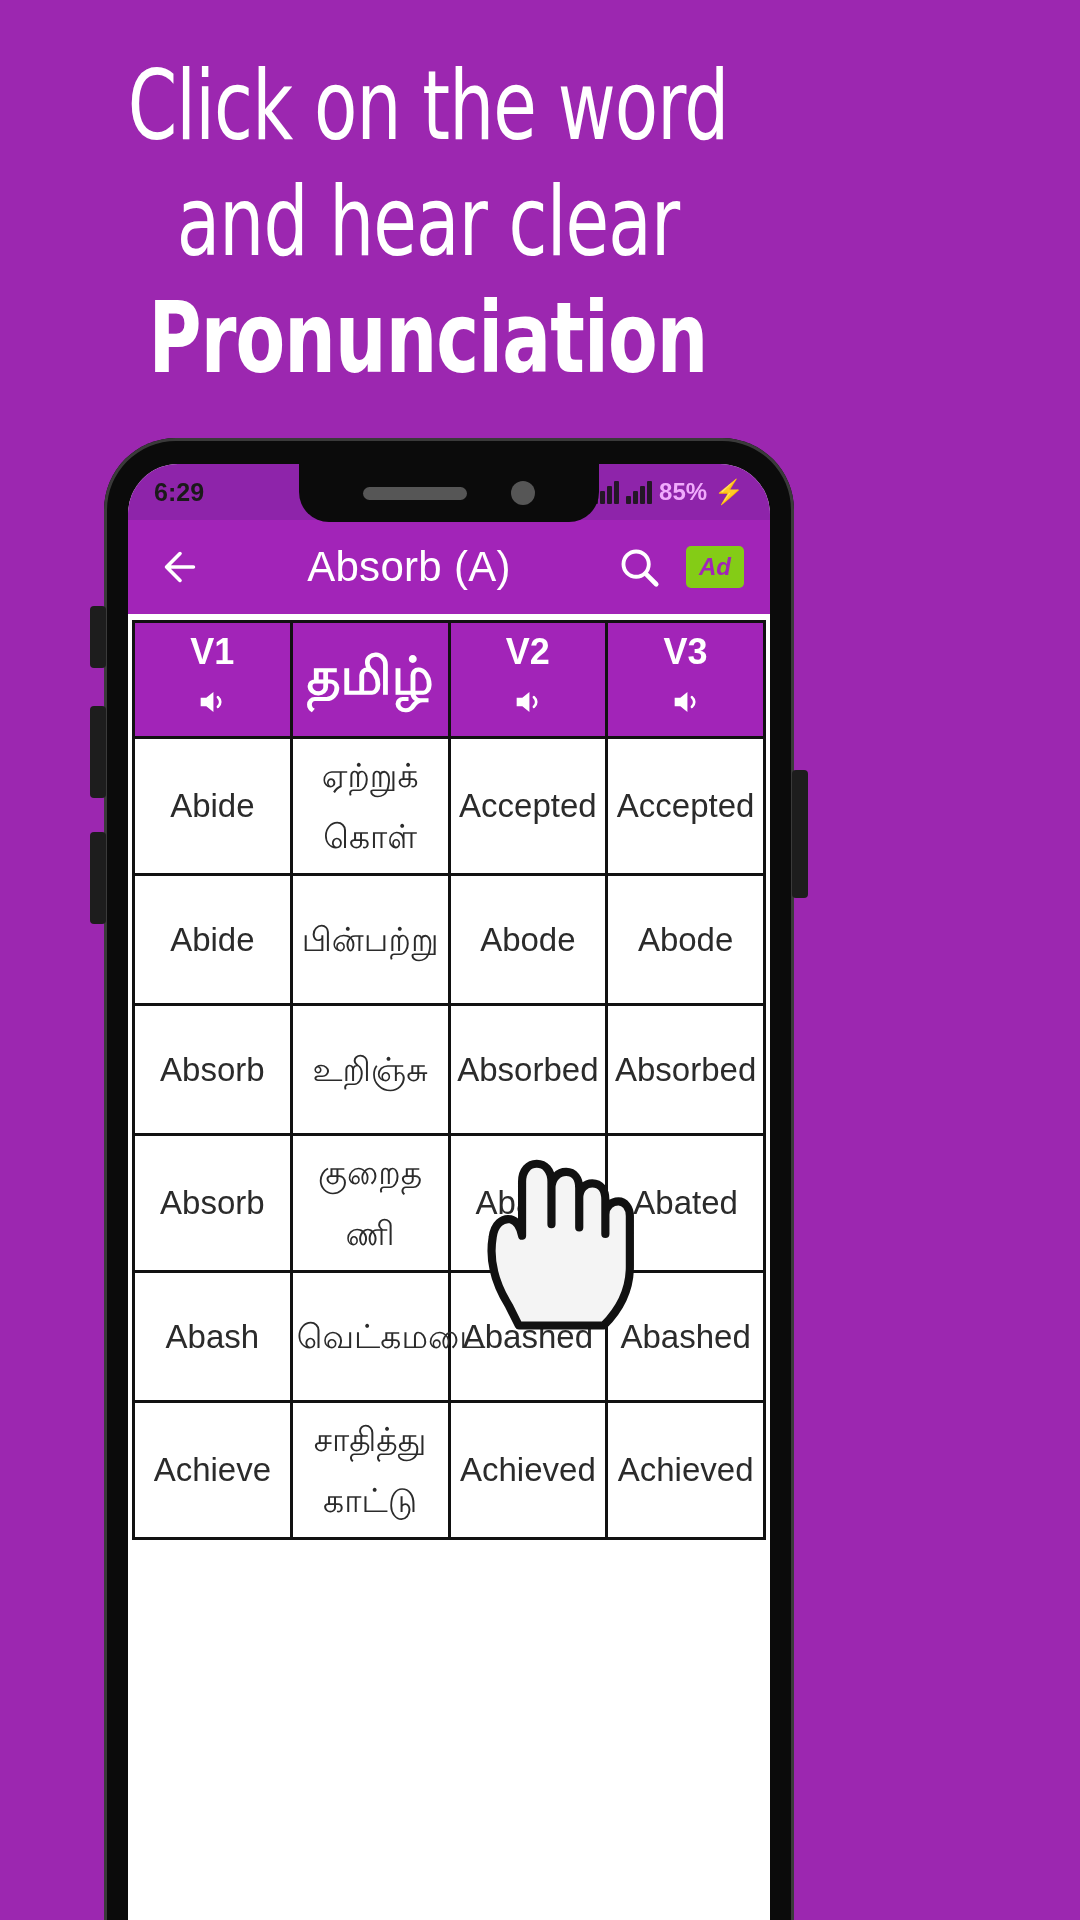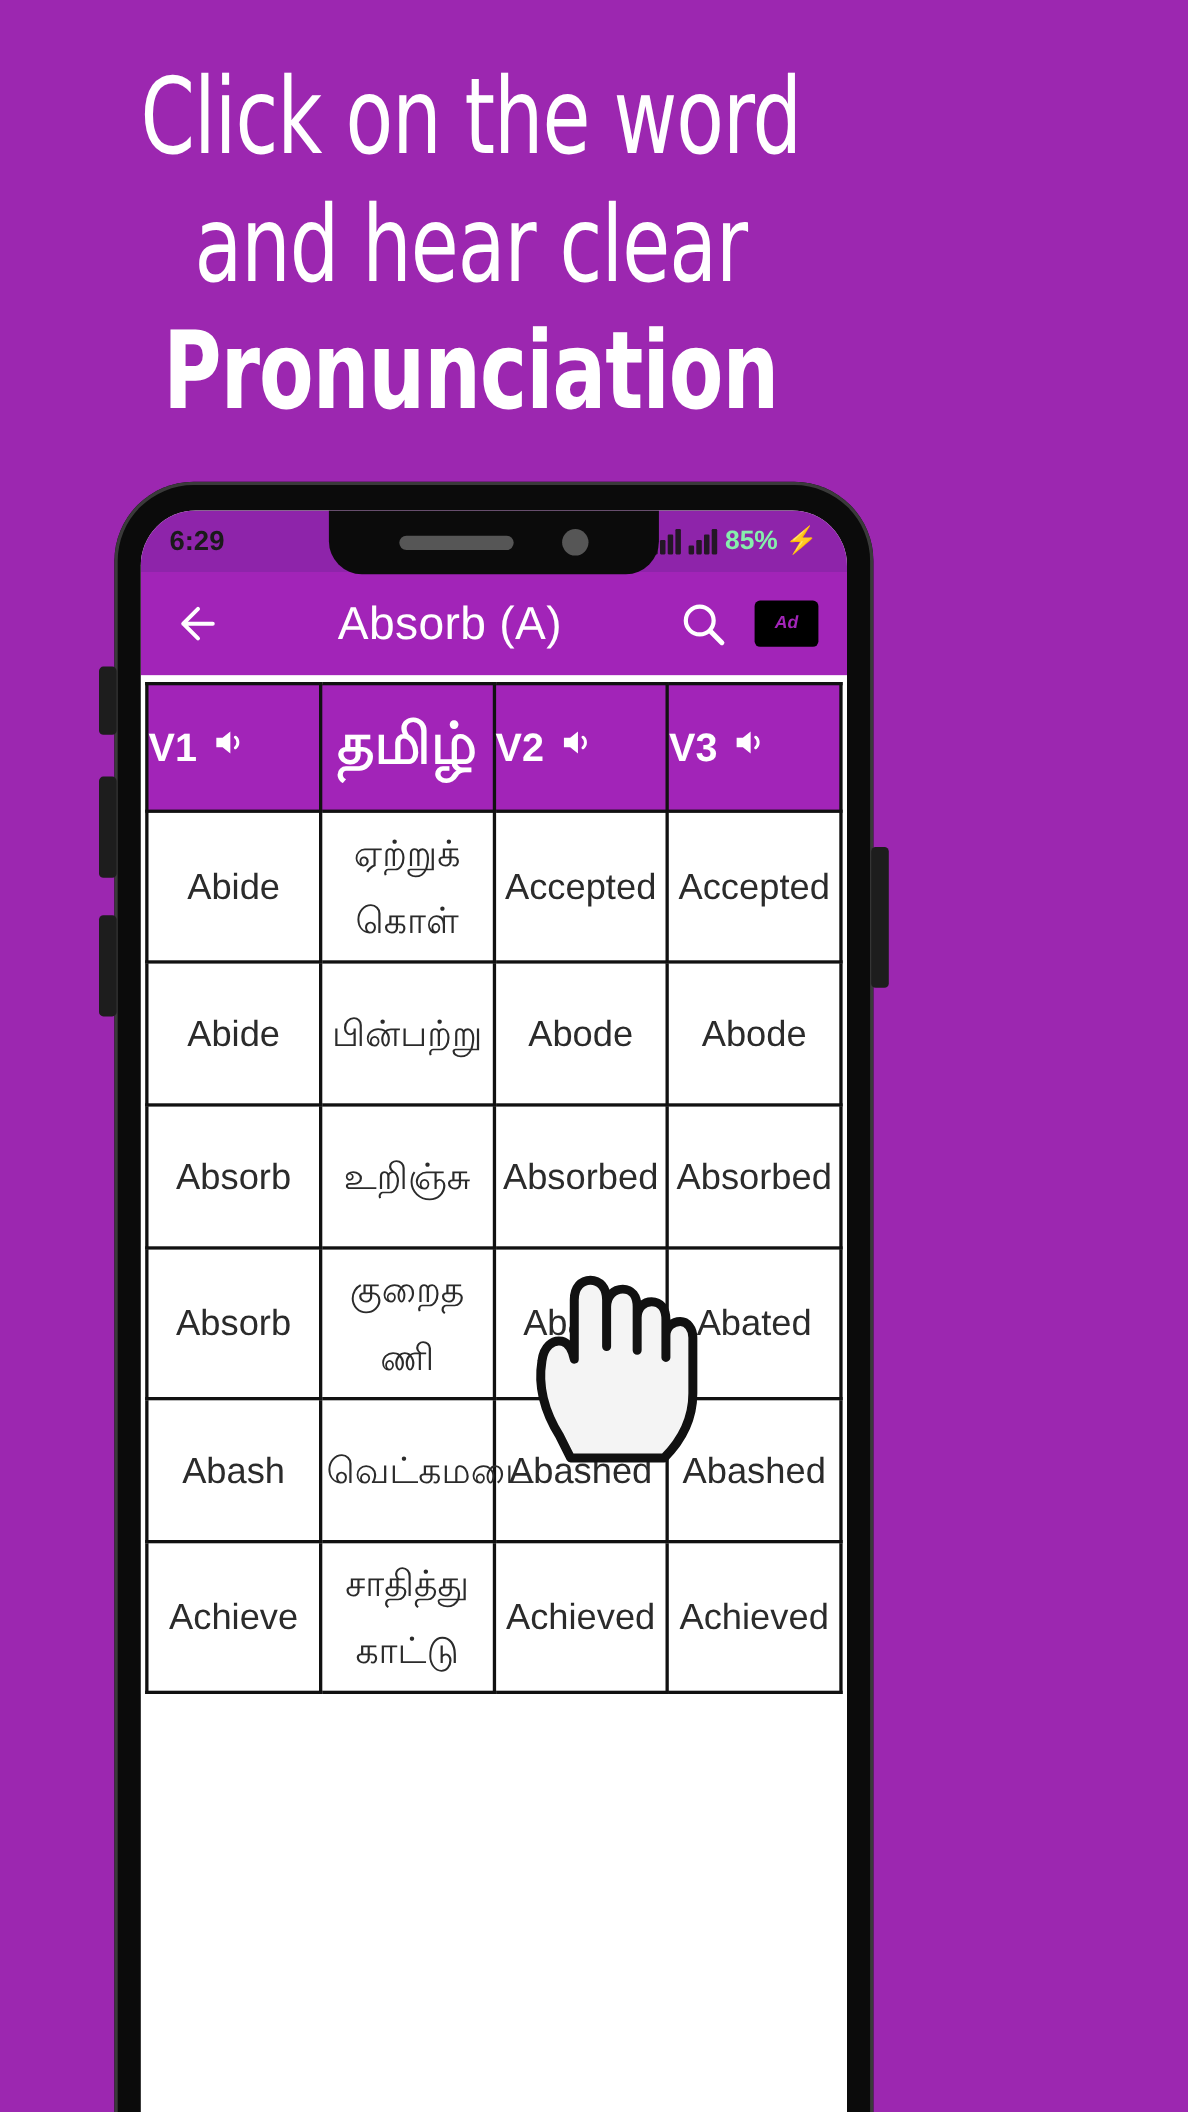--- a/index.html
+++ b/index.html
@@ -77,21 +77,21 @@
     padding:0 26px;
     color:#1a1a1a;
     font-size:25px;
     font-weight:600;
   }
   .sb-time { letter-spacing:0px; }
   .sb-right {
     display:flex;
     align-items:flex-end;
     gap:7px;
-    color:#86efac;
+    color:#f0abfc;
   }
   .sig { display:flex; align-items:flex-end; gap:2px; height:24px; }
   .sig i { display:block; width:5px; background:#241726; border-radius:1px; }
   .sig i:nth-child(1){ height:8px; }
   .sig i:nth-child(2){ height:13px; }
   .sig i:nth-child(3){ height:18px; }
   .sig i:nth-child(4){ height:23px; }
   .sb-batt { font-size:24px; font-weight:700; line-height:24px; }
   .bolt { font-size:24px; line-height:24px; }
 
@@ -126,46 +126,46 @@
     flex:1;
     text-align:center;
     color:#ffffff;
     font-size:42px;
     font-weight:400;
     letter-spacing:0.3px;
   }
   .tb-search { width:54px; height:54px; display:flex; align-items:center; justify-content:center; }
   .tb-ad {
     width:58px; height:42px;
-    background:#000000;
+    background:#84cc16;
     border-radius:5px;
     display:flex; align-items:center; justify-content:center;
     color:#A224B8;
-    font-size:16px;
+    font-size:24px;
     font-weight:700;
     font-style:italic;
     margin-left:6px;
   }
 
   
   .tablewrap { background:#ffffff; padding:6px 4px 0 4px; }
   table { width:100%; border-collapse:collapse; table-layout:fixed; }
   th, td {
     border:3px solid #111111;
     text-align:center;
     vertical-align:middle;
   }
   thead th {
     background:#A224B8;
     color:#ffffff;
     height:116px;
     font-size:36px;
     font-weight:700;
   }
-  .th-in { display:flex; align-items:center; justify-content:flex-start; gap:12px; }
+  .th-in { display:flex; align-items:center; justify-content:space-between; gap:12px;flex-direction:column; }
   .spk { display:inline-block; }
   th.col-ta { font-size:52px; font-weight:700; }
   tbody td {
     background:#ffffff;
     color:#2b2b2b;
     height:130px;
     font-size:33px;
     font-weight:400;
     padding:6px 4px;
     line-height:42px;

